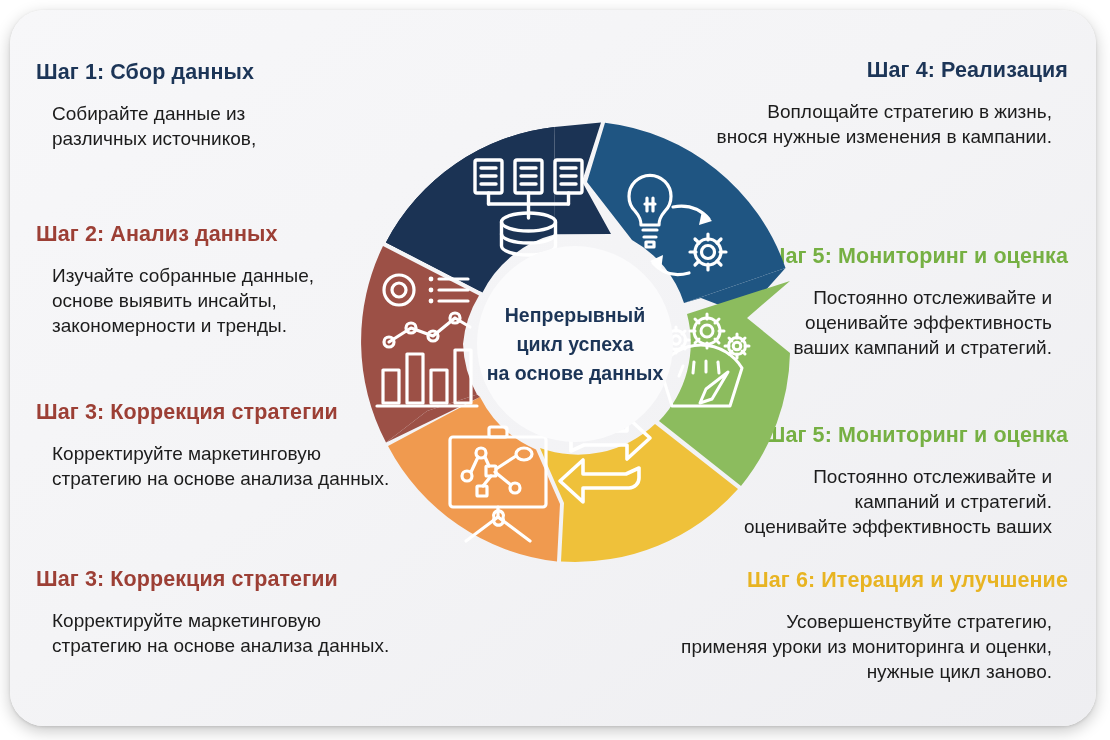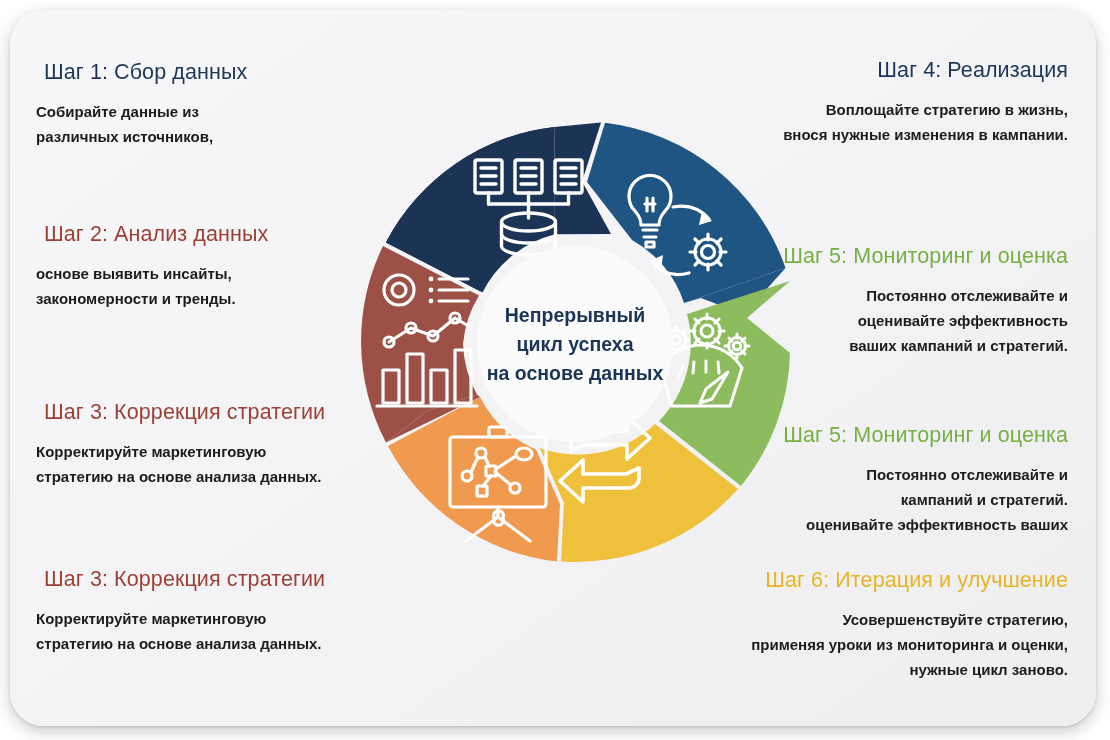--- a/index.html
+++ b/index.html
@@ -20,32 +20,31 @@
     width:1086px;height:716px;
     background:linear-gradient(145deg,#f7f7f9 0%,#f4f4f6 45%,#eeeef1 100%);
     border-radius:34px;
     box-shadow:0 5px 16px rgba(0,0,0,.22), 0 1px 3px rgba(0,0,0,.12);
     overflow:hidden;
   }
 
   
   .block{position:absolute;}
   .block .head{
-    font-weight:normal;
+    font-weight:bold;
     font-size:21.5px;
     letter-spacing:.1px;
-    margin:0 0 14px 8px;
+    margin:0 0 14px 0;
     white-space:nowrap;
   }
   .block .body{
-    font-size:15px;
+    font-size:19px;
     line-height:25px;
     color:#1c1c1c;
-    margin:0;
-    font-weight:bold;
+    margin:16px;
   }
   .left{text-align:left;}
   .right{text-align:right;}
 
   .c-navy{color:#1c3557;}
   .c-brown{color:#9c3f35;}
   .c-green{color:#76b043;}
   .c-gold{color:#e8b422;}
 
   
@@ -94,20 +93,21 @@
       <div class="head c-navy">Шаг 1: Сбор данных</div>
       <div class="body">
         <div>Собирайте данные из</div>
         <div>различных источников,</div>
       </div>
     </div>
 
     <div class="block left" id="blk2">
       <div class="head c-brown">Шаг 2: Анализ данных</div>
       <div class="body">
+        <div>Изучайте собранные данные,</div>
         <div>основе выявить инсайты,</div>
         <div>закономерности и тренды.</div>
       </div>
     </div>
 
     <div class="block left" id="blk3">
       <div class="head c-brown">Шаг 3: Коррекция стратегии</div>
       <div class="body">
         <div>Корректируйте маркетинговую</div>
         <div>стратегию на основе анализа данных.</div>

